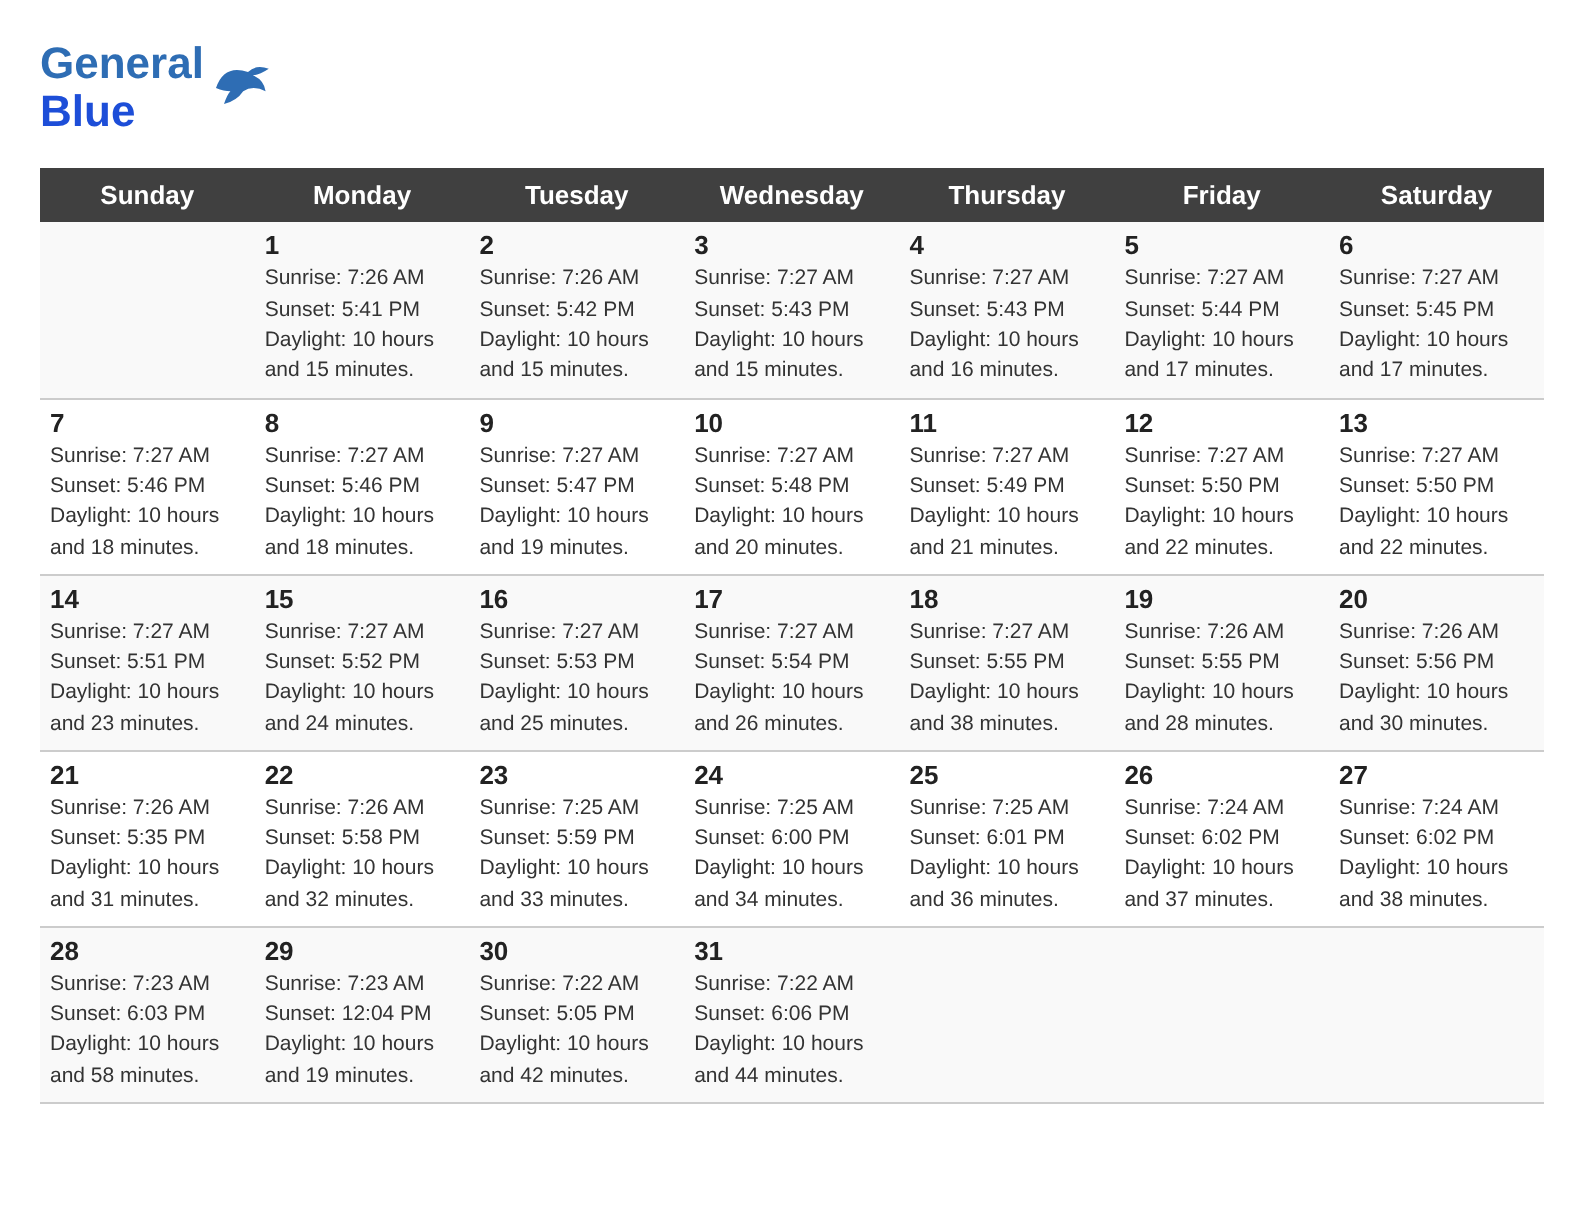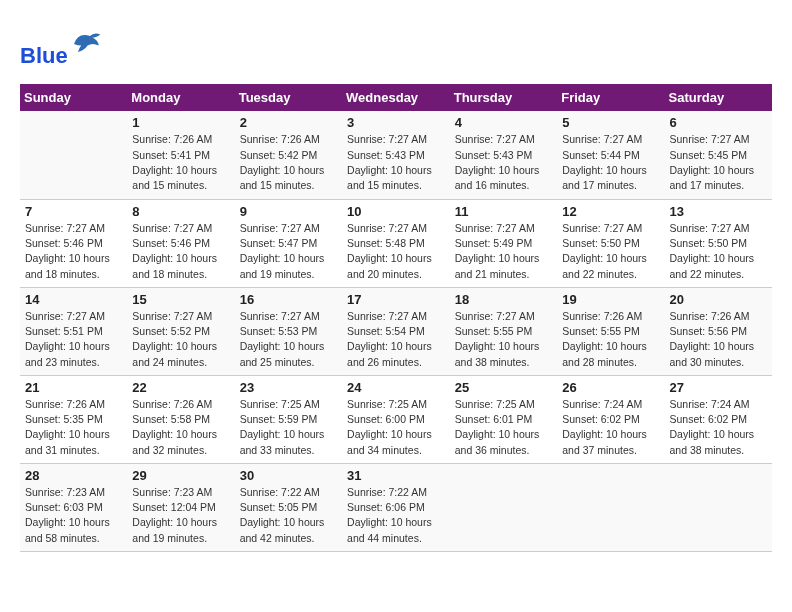--- a/index.html
+++ b/index.html
@@ -46,24 +46,24 @@
     .location {
       font-size: 16px;
       color: #444;
     }
     table {
       width: 100%;
       border-collapse: collapse;
       font-size: 11px;
     }
     thead tr th {
-      background: #701a75;
+      background: #404040;
       color: #fff;
       padding: 6px 4px;
-      text-align: left;
+      text-align: center;
       font-size: 13px;
       font-weight: bold;
     }
     tbody tr {
       border-bottom: 1px solid #ccc;
     }
     tbody tr:nth-child(odd) {
       background: #f9f9f9;
     }
     tbody tr:nth-child(even) {
@@ -90,21 +90,21 @@
       height: 88px;
     }
   </style>
 </head>
 <body>
 
 <div class="header">
   <div class="logo">
     <div>
       <div class="logo-text">
-        <br>
+        <span>General</span><br>
         <span style="color:#1d4ed8;">Blue</span>
       </div>
     </div>
     <svg class="logo-bird" viewBox="0 0 40 35">
       <path d="M5,20 Q10,5 25,10 Q30,5 38,8 Q32,12 28,12 Q35,15 36,22 Q28,18 22,22 Q18,28 10,30 Q12,24 14,22 Q10,22 5,20Z" fill="#2e6db4"></path>
     </svg>
   </div>
 </div>
 
 <table>

